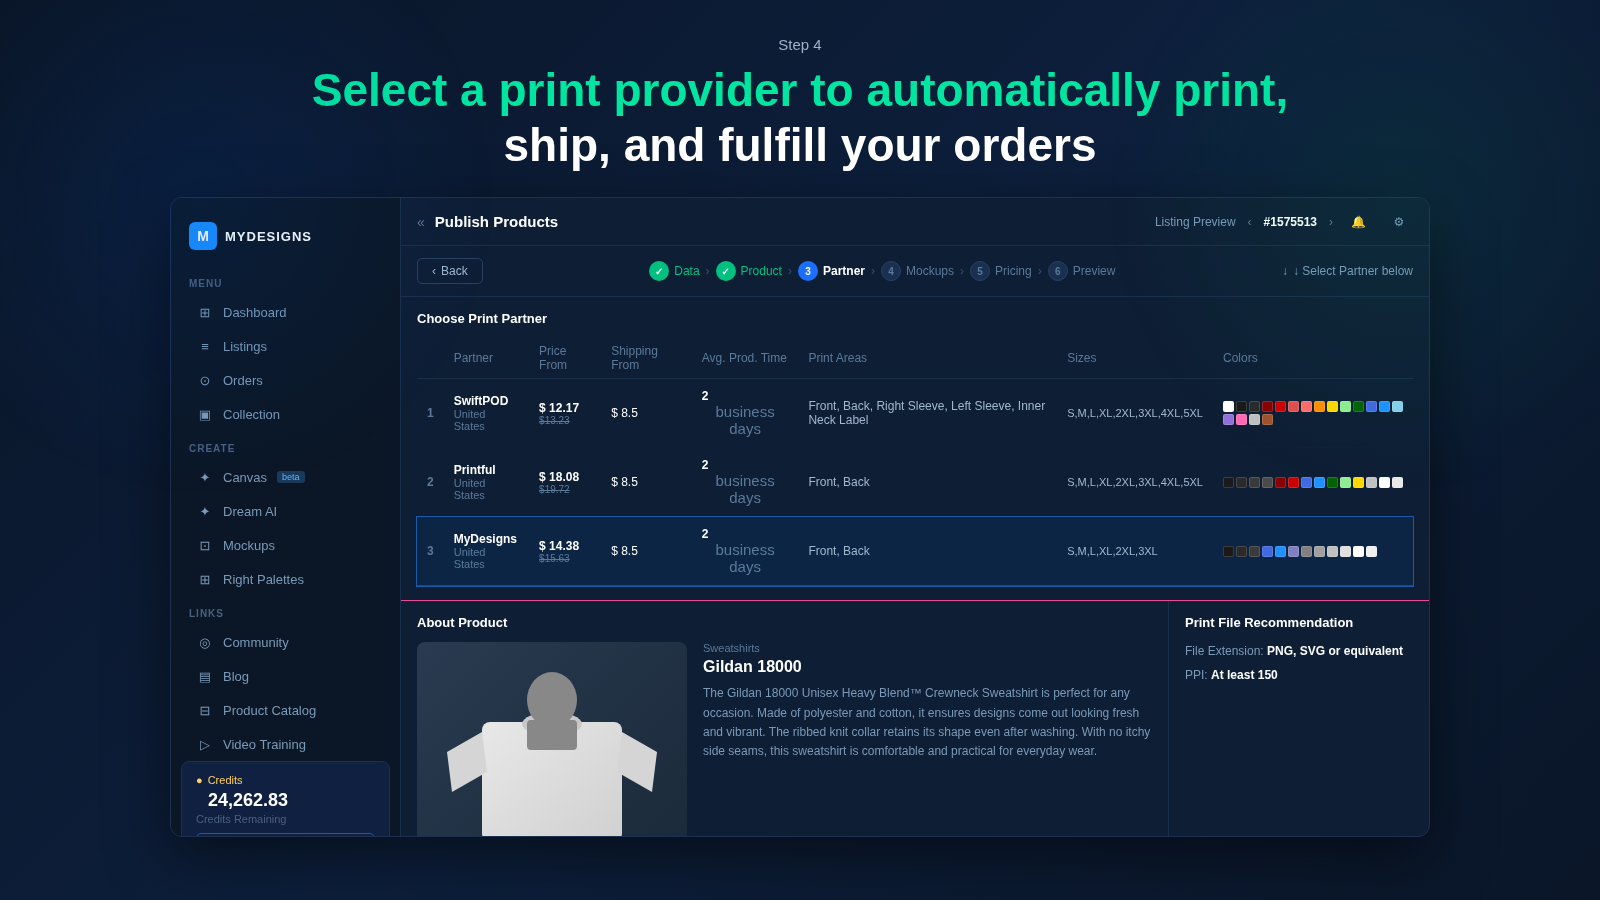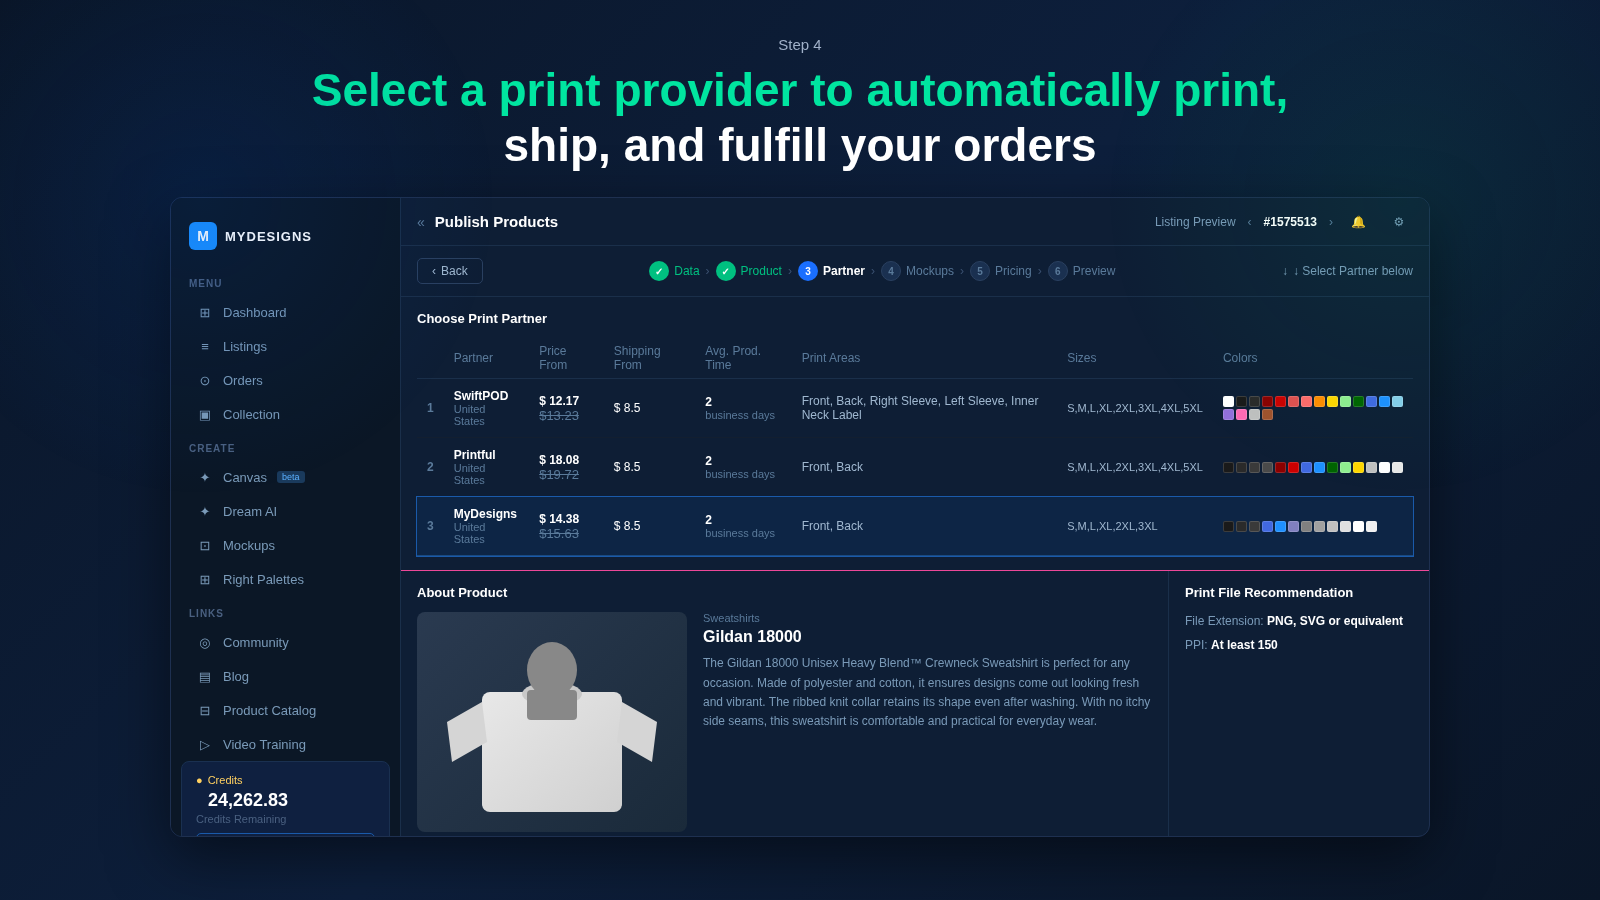--- a/index.html
+++ b/index.html
@@ -312,24 +312,24 @@
     .partner-name {
       color: white;
       font-weight: 600;
       font-size: 12px;
     }
     .partner-country {
       color: #5a7a9a;
       font-size: 11px;
     }
     .price-main { color: white; font-weight: 600; }
-    .price-old { color: #5a7a9a; text-decoration: line-through; font-size: 13px; }
+    .price-old { color: #5a7a9a; text-decoration: line-through; font-size: 10px; }
     .shipping-price { color: white; }
     .prod-time-val { color: white; font-weight: 600; }
-    .prod-time-label { color: #5a7a9a; font-size: 11px; }
+    .prod-time-label { color: #5a7a9a; font-size: 15px; text-align: center; }
     .print-areas { color: #a0b8d0; }
     .sizes-text { color: #a0b8d0; font-size: 11px; }
     .color-swatches {
       display: flex;
       flex-wrap: wrap;
       gap: 2px;
       width: 180px;
     }
     .swatch {
       width: 11px;

